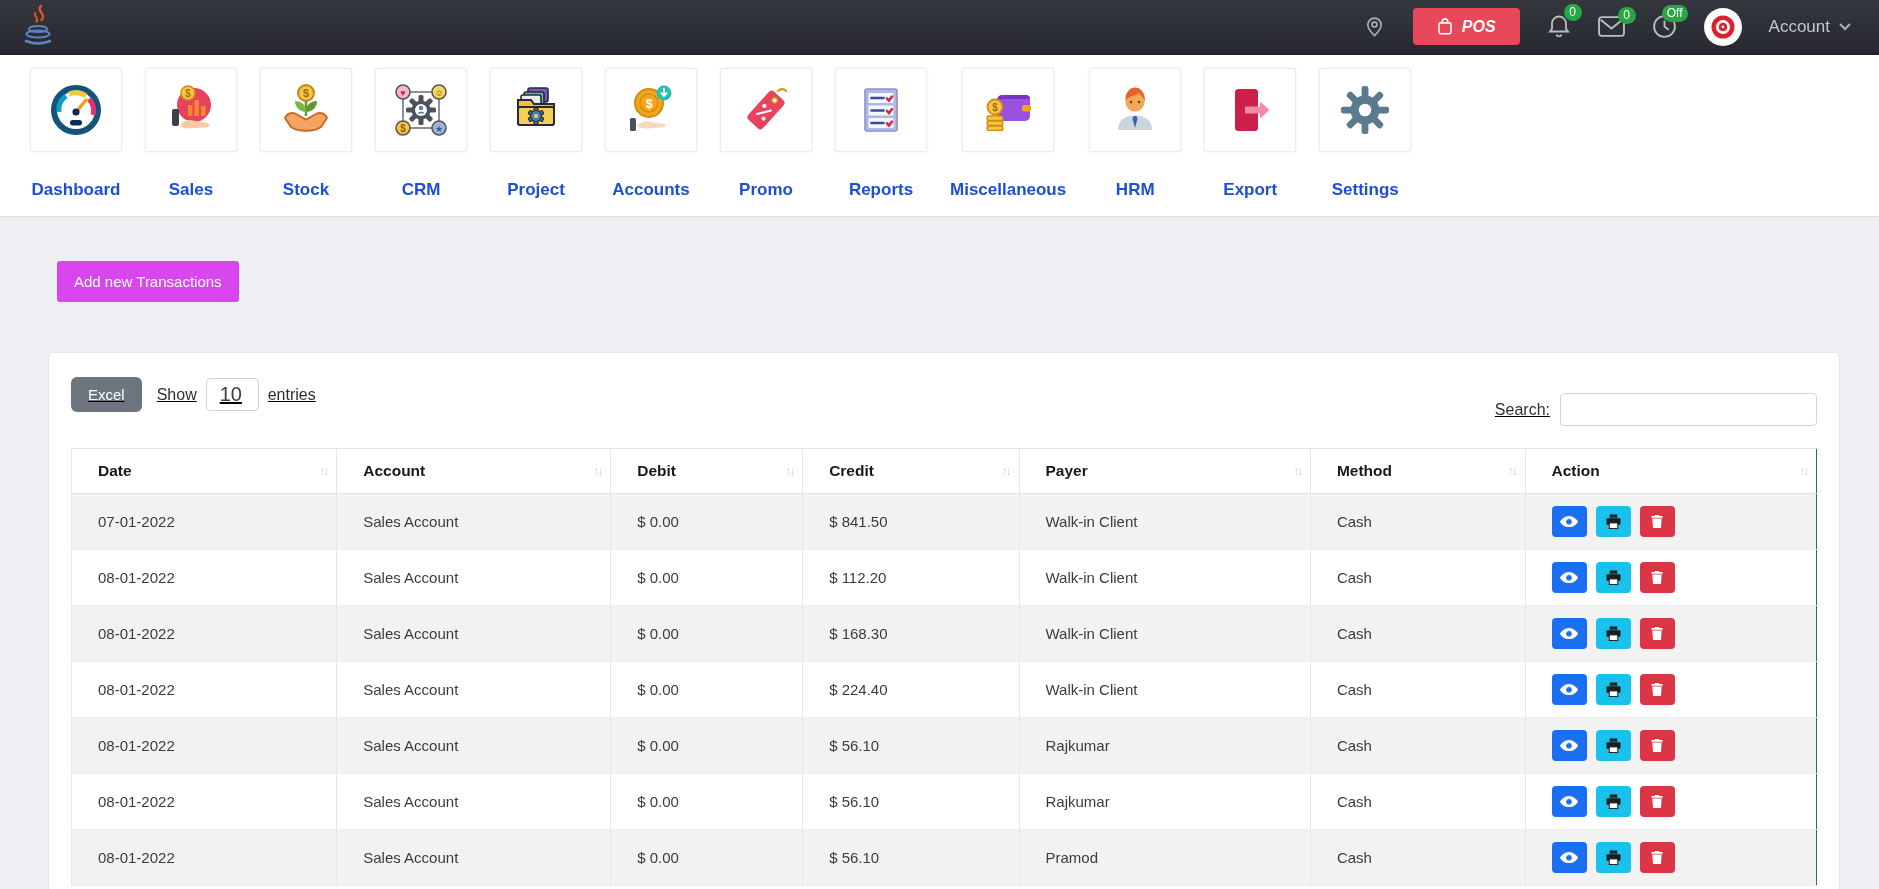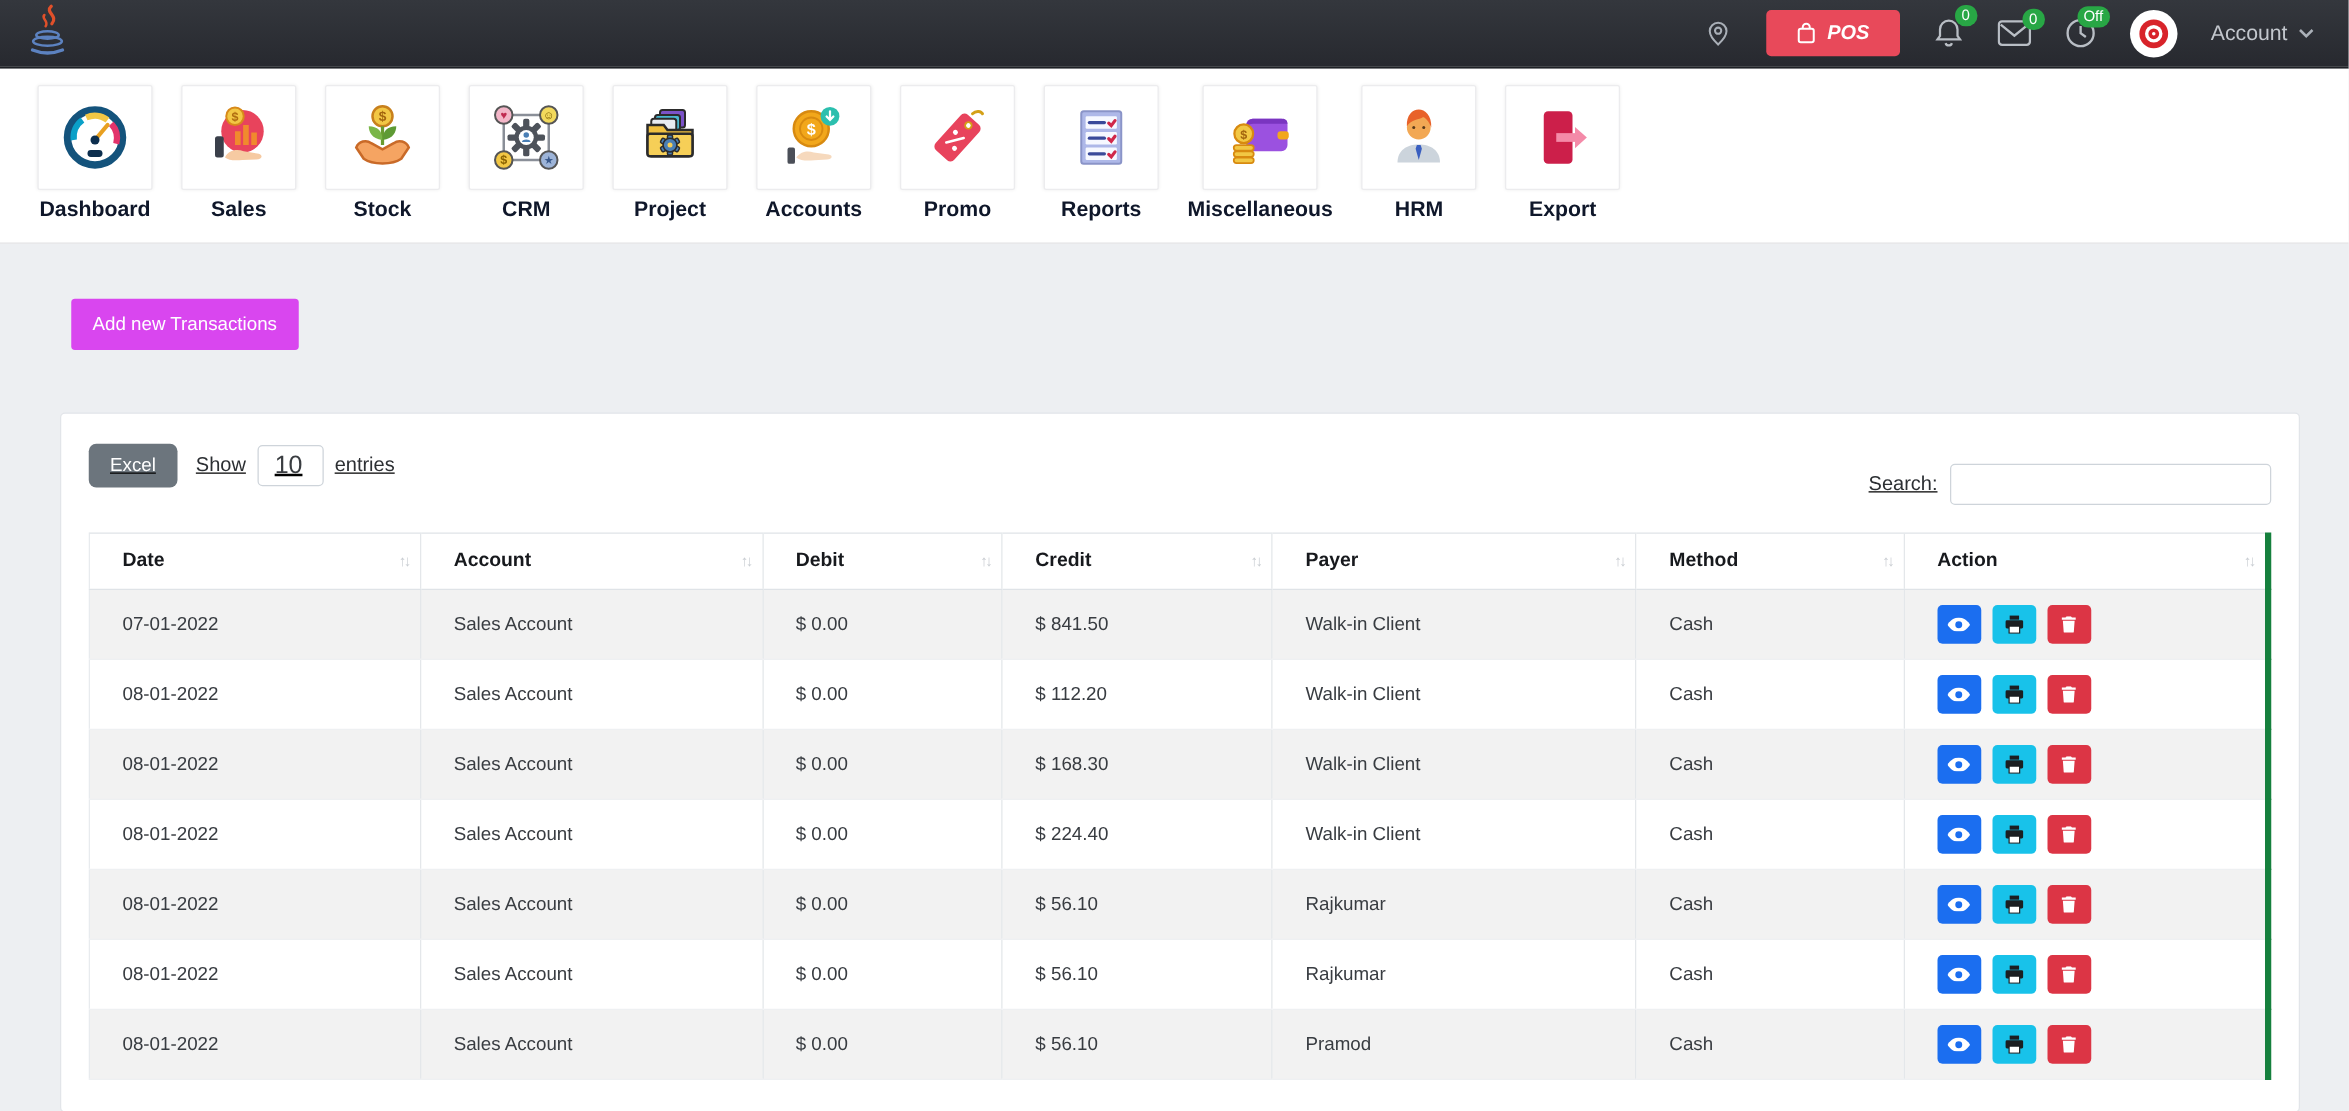--- a/index.html
+++ b/index.html
@@ -23,21 +23,21 @@
   .account { display:flex; align-items:center; gap:9px; color:#c3c7cd; font-size:17px; cursor:pointer; }
 
   
   .menubar { background:#fff; padding:13px 20px 16px 30px; display:flex; gap:23px;
              border-bottom:1px solid #e2e2e4; }
   .menu-item { display:flex; flex-direction:column; align-items:center; min-width:92px;
                cursor:pointer; white-space:nowrap; }
   .menu-card { width:92px; height:84px; background:#fff; border:1px solid #ececee;
                box-shadow:0 0 3px rgba(0,0,0,.07); border-radius:2px; display:flex;
                align-items:center; justify-content:center; }
-  .menu-label { margin-top:6px; font-size:17px; font-weight:700; color:#0f172a; }
+  .menu-label { margin-top:28px; font-size:17px; font-weight:700; color:#1d4ed8; }
 
   
   .content { padding:44px 39px 0 48px; }
   .add-btn { margin-left:9px; background:#d946ef; border:none; color:#fff; font-size:15px;
              border-radius:3px; padding:12px 17px; cursor:pointer; }
   .card { margin-top:50px; background:#fff; border:1px solid #e2e5e9; border-radius:4px;
           padding:24px 22px 0; height:560px; }
 
   .toolbar { display:flex; justify-content:space-between; align-items:flex-start;text-decoration:underline; }
   .toolbar-left { display:flex; align-items:center; gap:15px; }
@@ -47,21 +47,21 @@
   .entries-box { width:53px; height:33px; border:1px solid #ced4da; border-radius:4px;
                  display:inline-flex; align-items:center; padding-left:13px; font-size:20px;
                  color:#3a3d41; cursor:pointer; }
   .search-group { display:flex; align-items:center; gap:10px; margin-top:16px; font-size:16px;
                   color:#2c2f33; }
   .search-input { width:257px; height:33px; border:1px solid #ced4da; border-radius:4px;
                   padding:0 10px; font-size:15px; outline:none; }
 
   
   table { width:100%; border-collapse:collapse; margin-top:22px; table-layout:fixed;
-          border-left:1px solid #e8ebee; border-right:5px solid #15803d; }
+          border-left:1px solid #e8ebee; border-right:1px solid #15803d; }
   thead th { border-top:1px solid #dfe3e7; border-bottom:1px solid #dfe3e7; text-align:left;
              font-size:15.5px; color:#17191d; padding:13px 26px 13px 26px; position:relative;
              cursor:pointer; }
   th .sort { position:absolute; right:9px; top:50%; transform:translateY(-50%);
              color:#c9cdd2; font-size:12px; letter-spacing:-2px; font-weight:normal; }
   th:not(:first-child), td:not(:first-child) { border-left:1px solid #e4e7ea; }
   td { padding:18px 10px 18px 26px; font-size:15px; color:#383c41;
        border-bottom:1px solid #eef0f2; }
   tbody tr:nth-child(odd) { background:#f2f2f2; }
   td.action-cell { padding:12px 10px 12px 26px; }
@@ -328,20 +328,35 @@
     <div class="menu-card">
       <svg width="56" height="56" viewBox="0 0 56 56">
         <rect x="13" y="7" width="23" height="42" rx="3.5" fill="#cc1f4a"></rect>
         <rect x="23" y="24.5" width="15" height="7" fill="#f48aa8"></rect>
         <path d="M38 19.5l9.5 8.5-9.5 8.5z" fill="#f48aa8"></path>
       </svg>
     </div>
     <div class="menu-label">Export</div>
   </div>
 
+  <div class="menu-item">
+    <div class="menu-card">
+      <svg width="54" height="54" viewBox="0 0 56 56">
+        <g fill="#5b7a8e">
+          <rect x="24.5" y="3" width="7" height="50" rx="2.5"></rect>
+          <rect x="24.5" y="3" width="7" height="50" rx="2.5" transform="rotate(45 28 28)"></rect>
+          <rect x="24.5" y="3" width="7" height="50" rx="2.5" transform="rotate(90 28 28)"></rect>
+          <rect x="24.5" y="3" width="7" height="50" rx="2.5" transform="rotate(135 28 28)"></rect>
+          <circle cx="28" cy="28" r="15"></circle>
+        </g>
+        <circle cx="28" cy="28" r="6.5" fill="#fff"></circle>
+      </svg>
+    </div>
+    <div class="menu-label">Settings</div>
+  </div>
 
 </div>
 
 <div class="content">
   <button class="add-btn">Add new Transactions</button>
 
   <div class="card">
     <div class="toolbar">
       <div class="toolbar-left">
         <button class="excel-btn">Excel</button>

